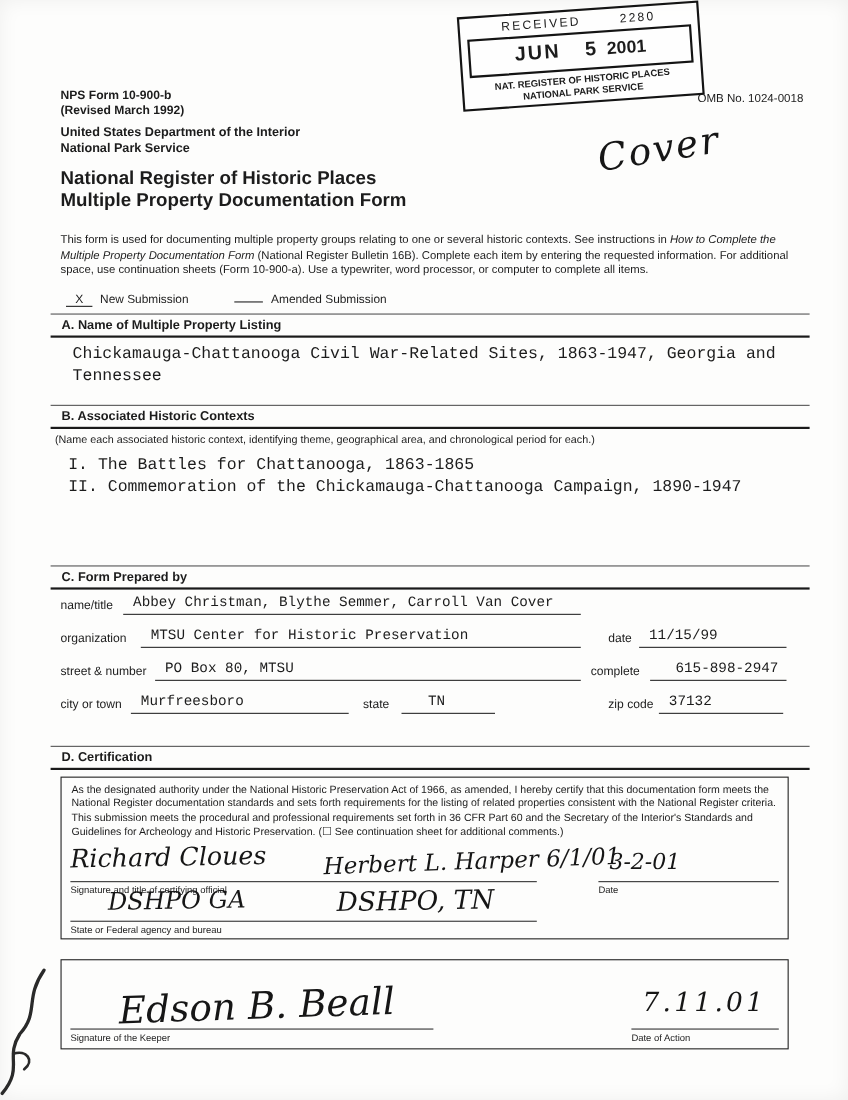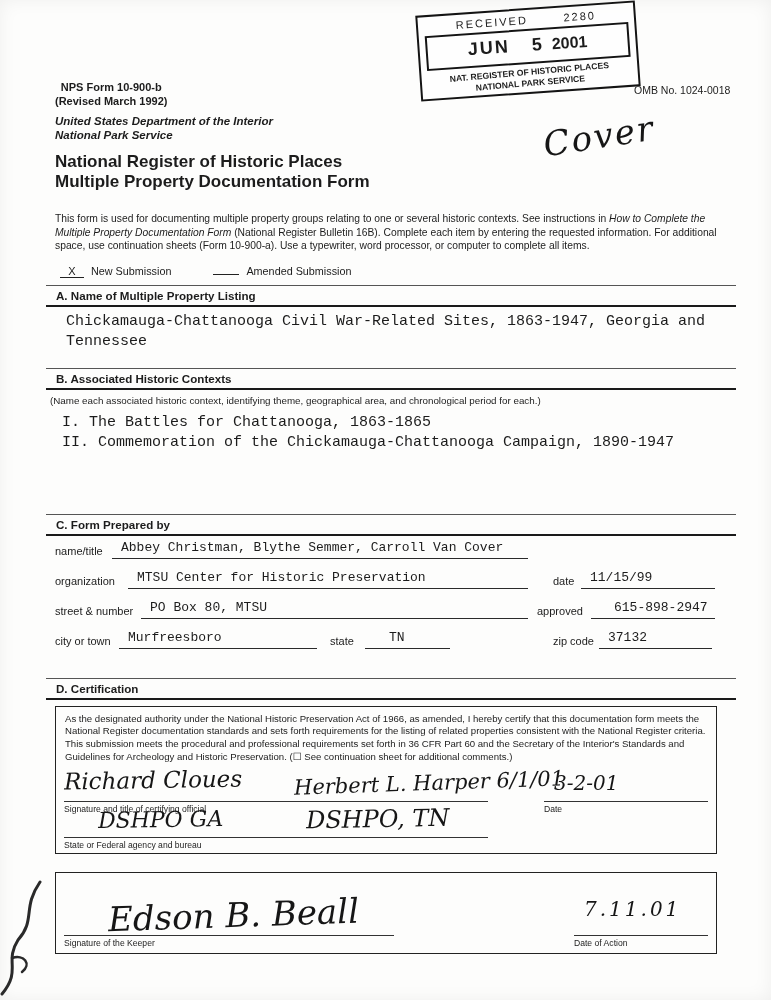--- a/index.html
+++ b/index.html
@@ -7,23 +7,23 @@
     position:relative; width:771px; height:1000px; margin:0 auto;
     background:#fdfdfc; color:#1c1c1c;
     font-family:"Liberation Sans", sans-serif;
     overflow:hidden;
     box-shadow:inset 0 0 18px rgba(0,0,0,0.06);
   }
   .abs{position:absolute;}
   .mono{font-family:"Liberation Mono","DejaVu Sans Mono",monospace;}
   .hand{font-family:"DejaVu Serif",serif; font-style:italic; color:#161616;}
 
-  .hdr-form{left:55px; top:80px; font-size:11px; line-height:1.3; font-weight:bold;text-align:center;}
+  .hdr-form{left:55px; top:80px; font-size:11px; line-height:1.3; font-weight:bold;}
   .omb{left:634px; top:84px; font-size:10.5px;}
-  .dept{left:55px; top:114px; font-size:11.5px; font-weight:bold; line-height:1.25;font-style:italic;}
+  .dept{left:55px; top:114px; font-size:11.5px; font-weight:bold; line-height:1.25;}
 
   .stamp{
     left:418px; top:8px; width:212px;
     border:2.5px solid #141414; transform:rotate(-4deg);
     background:rgba(255,255,255,0.6); padding:2px;
   }
   .stamp-top{display:flex; justify-content:space-evenly; font-size:11px; letter-spacing:2px; padding:2px 0 3px 0;}
   .stamp-inner{border:2px solid #141414; margin:0 4px; display:flex; justify-content:center; align-items:baseline; padding:4px 0 6px 0;}
   .stamp-month{font-size:18px; font-weight:bold; letter-spacing:2px; margin-right:22px;}
   .stamp-day{font-size:18px; font-weight:bold; margin-right:10px;}
@@ -140,21 +140,21 @@
   </div>
   <div class="abs flabel" style="left:553px; top:575px;">date</div>
   <div class="abs field-line" style="left:581px; top:568px; width:134px;">
     <span class="fv mono">11/15/99</span>
   </div>
 
   <div class="abs flabel" style="left:55px; top:605px;">street &amp; number</div>
   <div class="abs field-line" style="left:141px; top:598px; width:387px;">
     <span class="fv mono">PO Box 80, MTSU</span>
   </div>
-  <div class="abs flabel" style="left:537px; top:605px;">approved</div>
+  <div class="abs flabel" style="left:537px; top:605px;">complete</div>
   <div class="abs field-line" style="left:591px; top:598px; width:124px;">
     <span class="fv mono" style="padding-left:2px;margin-left:21px;">615-898-2947</span>
   </div>
 
   <div class="abs flabel" style="left:55px; top:635px;">city or town</div>
   <div class="abs field-line" style="left:119px; top:628px; width:198px;">
     <span class="fv mono">Murfreesboro</span>
   </div>
   <div class="abs flabel" style="left:330px; top:635px;">state</div>
   <div class="abs field-line" style="left:365px; top:628px; width:85px;">
@@ -185,21 +185,21 @@
     <div class="abs sigline" style="left:8px; top:130px; width:424px;">
       <span>State or Federal agency and bureau</span>
     </div>
   </div>
 
   <div class="abs cert-box box2">
     <div class="abs hand" style="left:52px; top:22px; font-size:34px; transform:rotate(-2deg);">Edson B. Beall</div>
     <div class="abs sigline" style="left:8px; top:62px; width:330px;">
       <span>Signature of the Keeper</span>
     </div>
-    <div class="abs hand" style="left:528px; top:24px; font-size:20px; letter-spacing:3px;">7.11.01</div>
+    <div class="abs hand" style="left:528px; top:24px; font-size:24px; letter-spacing:3px;">7.11.01</div>
     <div class="abs sigline" style="left:518px; top:62px; width:134px;">
       <span>Date of Action</span>
     </div>
   </div>
 
   <svg class="abs corner-scribble" width="70" height="120" viewBox="0 0 70 120">
     <path d="M 48 4 C 30 30, 44 42, 26 62 C 12 84, 30 92, 10 116" stroke="#2a2a2a" stroke-width="3" fill="none" stroke-linecap="round"></path>
     <path d="M 20 80 C 32 76, 40 86, 30 94" stroke="#2a2a2a" stroke-width="2.5" fill="none" stroke-linecap="round"></path>
   </svg>
 

